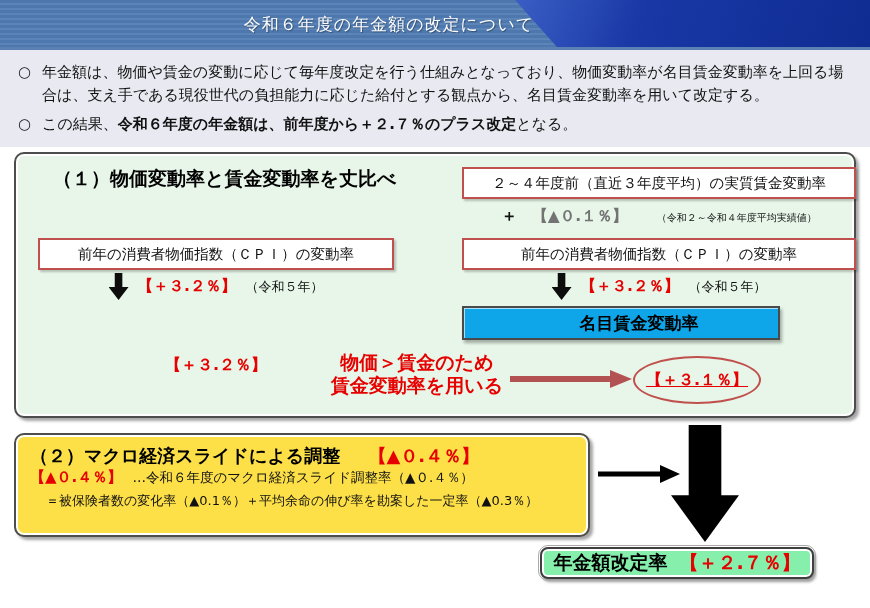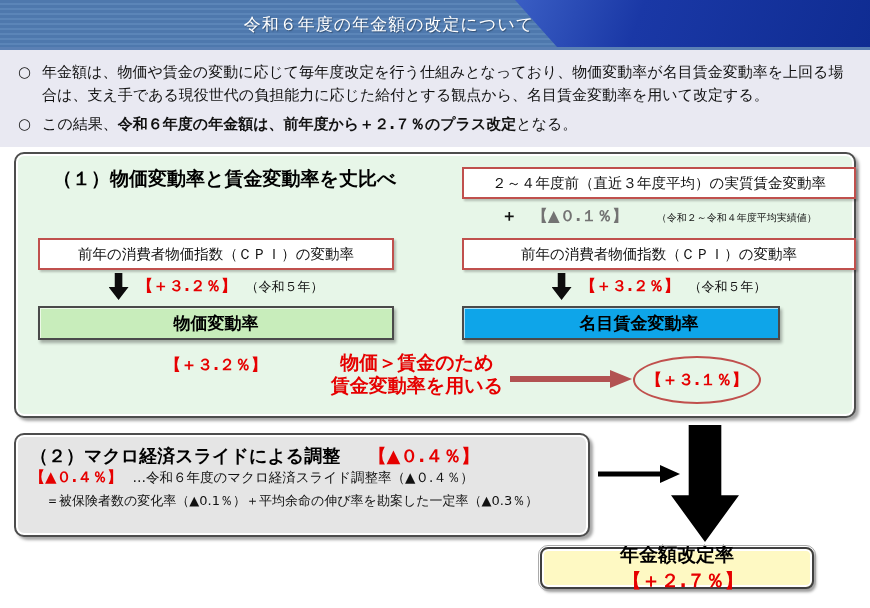--- a/index.html
+++ b/index.html
@@ -68,46 +68,46 @@
   .bar-wage{left:446px;top:152px;width:318px;background:#0ea5e9;padding-left:36px;}
   .price-val{position:absolute;left:22px;top:201px;width:356px;text-align:center;
     font-size:16px;font-weight:bold;color:#e60000;}
   .conclusion{position:absolute;left:284px;top:197px;width:234px;text-align:center;
     font-size:19px;font-weight:bold;color:#e60000;line-height:1.22;}
   .red-arrow{position:absolute;left:492px;top:214px;}
   .ellipse{
     position:absolute;left:617px;top:202px;width:128px;height:48px;box-sizing:border-box;
     border:2.5px solid #c0504d;border-radius:50%;
     display:flex;align-items:center;justify-content:center;
-    color:#e60000;font-weight:bold;font-size:16px;white-space:nowrap;
+    color:#e60000;font-weight:bold;font-size:16px;white-space:nowrap;text-decoration:underline;
   }
   
   .box2{
     position:absolute;left:14px;top:433px;width:576px;height:104px;box-sizing:border-box;
-    background:#e5e5e5;border:2px solid #4d4d4d;border-radius:10px;
+    background:#fde047;border:2px solid #4d4d4d;border-radius:10px;
     box-shadow:inset 0 0 0 2px #ffffff,3px 3px 3px rgba(0,0,0,.35);
     padding:9px 12px 0 14px;
   }
   .s2-title{font-size:18px;font-weight:bold;color:#000;white-space:nowrap;}
   .s2-title .red{color:#e60000;margin-left:22px;}
   .s2-line2{font-size:13.5px;white-space:nowrap;}
   .s2-line2 .red{color:#e60000;font-weight:bold;font-size:15px;margin-right:6px;}
   .s2-line3{margin-top:5px;font-size:13px;padding-left:16px;white-space:nowrap;}
   
   .small-right-arrow{position:absolute;left:596px;top:463px;}
   .big-down-arrow{
     position:absolute;left:671px;top:425px;width:68px;height:117px;background:#000;
     clip-path:polygon(26% 0,74% 0,74% 60%,100% 60%,50% 100%,0 60%,26% 60%);
   }
   .result-box{
-    position:absolute;left:540px;top:547px;width:274px;height:42px;box-sizing:border-box;
-    background:#fef9c3;border:2px solid #3f3f3f;border-radius:8px;
+    position:absolute;left:540px;top:547px;width:274px;height:32px;box-sizing:border-box;
+    background:#86efac;border:2px solid #3f3f3f;border-radius:8px;
     outline:1px solid #aaa;outline-offset:1px;
     box-shadow:inset 0 0 0 2px #fff,2px 3px 3px rgba(0,0,0,.4);
-    display:flex;align-items:center;justify-content:center;white-space:nowrap;flex-direction:column;
+    display:flex;align-items:center;justify-content:center;white-space:nowrap;
   }
   .result-label{font-size:19px;font-weight:bold;color:#000;}
   .result-value{font-size:19px;font-weight:bold;color:#e60000;margin-left:12px;}
 </style>
 </head>
 <body>
 
 <div class="header">
   <div class="header-dark"></div>
   <div class="header-title">令和６年度の年金額の改定について</div>
@@ -142,21 +142,20 @@
     <span class="dn-arrow"></span>
     <span class="rate-val">【＋３.２％】</span>
     <span class="rate-note">（令和５年）</span>
   </div>
   <div class="arrow-row ar-right">
     <span class="dn-arrow"></span>
     <span class="rate-val">【＋３.２％】</span>
     <span class="rate-note">（令和５年）</span>
   </div>
 
-  <div class="bar bar-price">物価変動率</div>
   <div class="bar bar-wage">名目賃金変動率</div>
 
   <div class="price-val">【＋３.２％】</div>
 
   <div class="conclusion">
     <div>物価＞賃金のため</div>
     <div>賃金変動率を用いる</div>
   </div>
 
   <svg class="red-arrow" width="126" height="22" viewBox="0 0 126 22">

